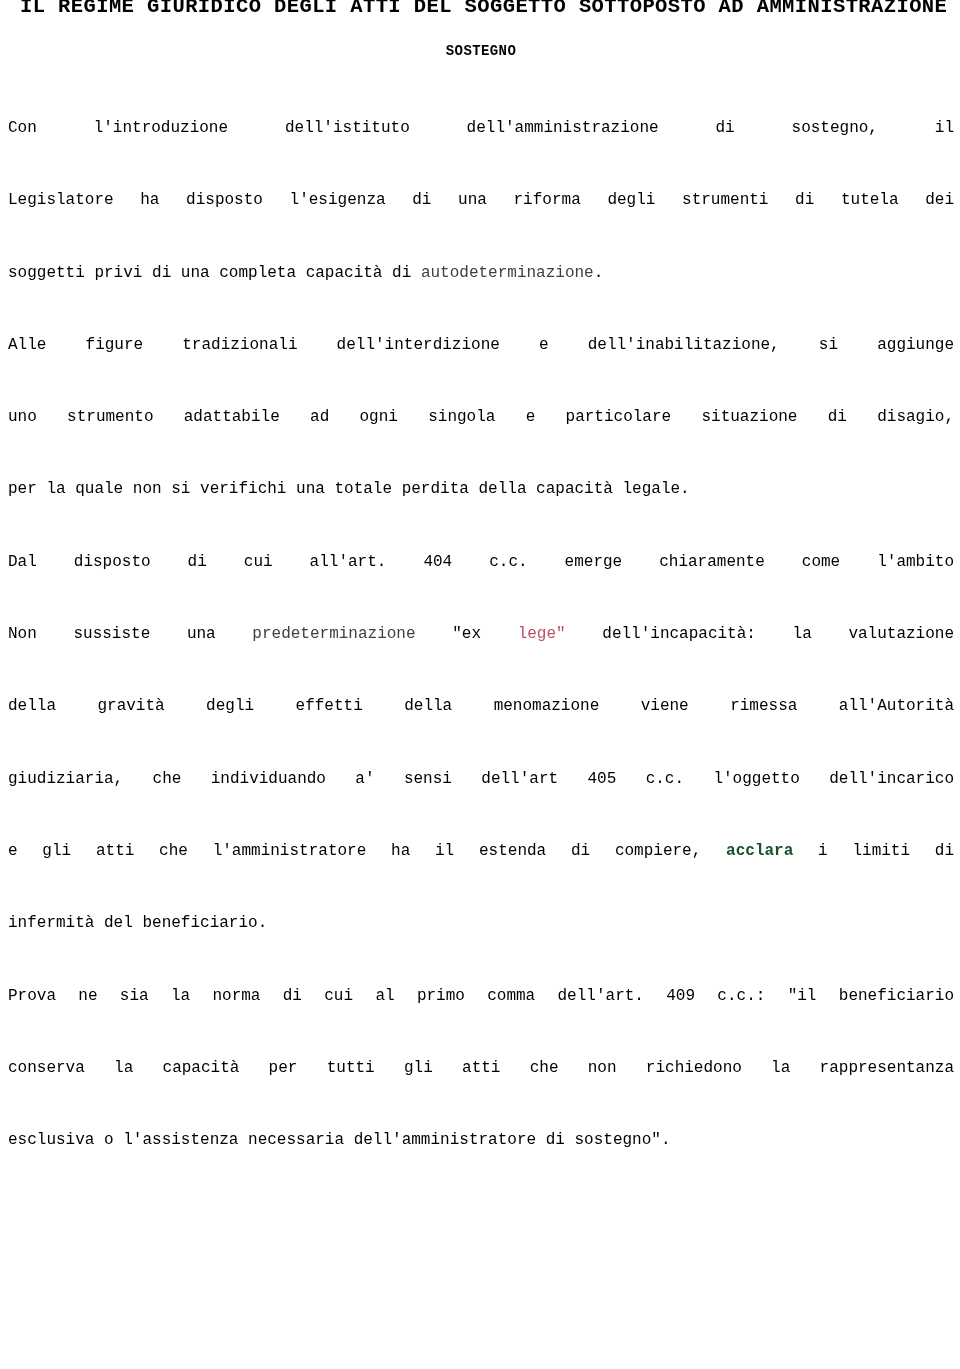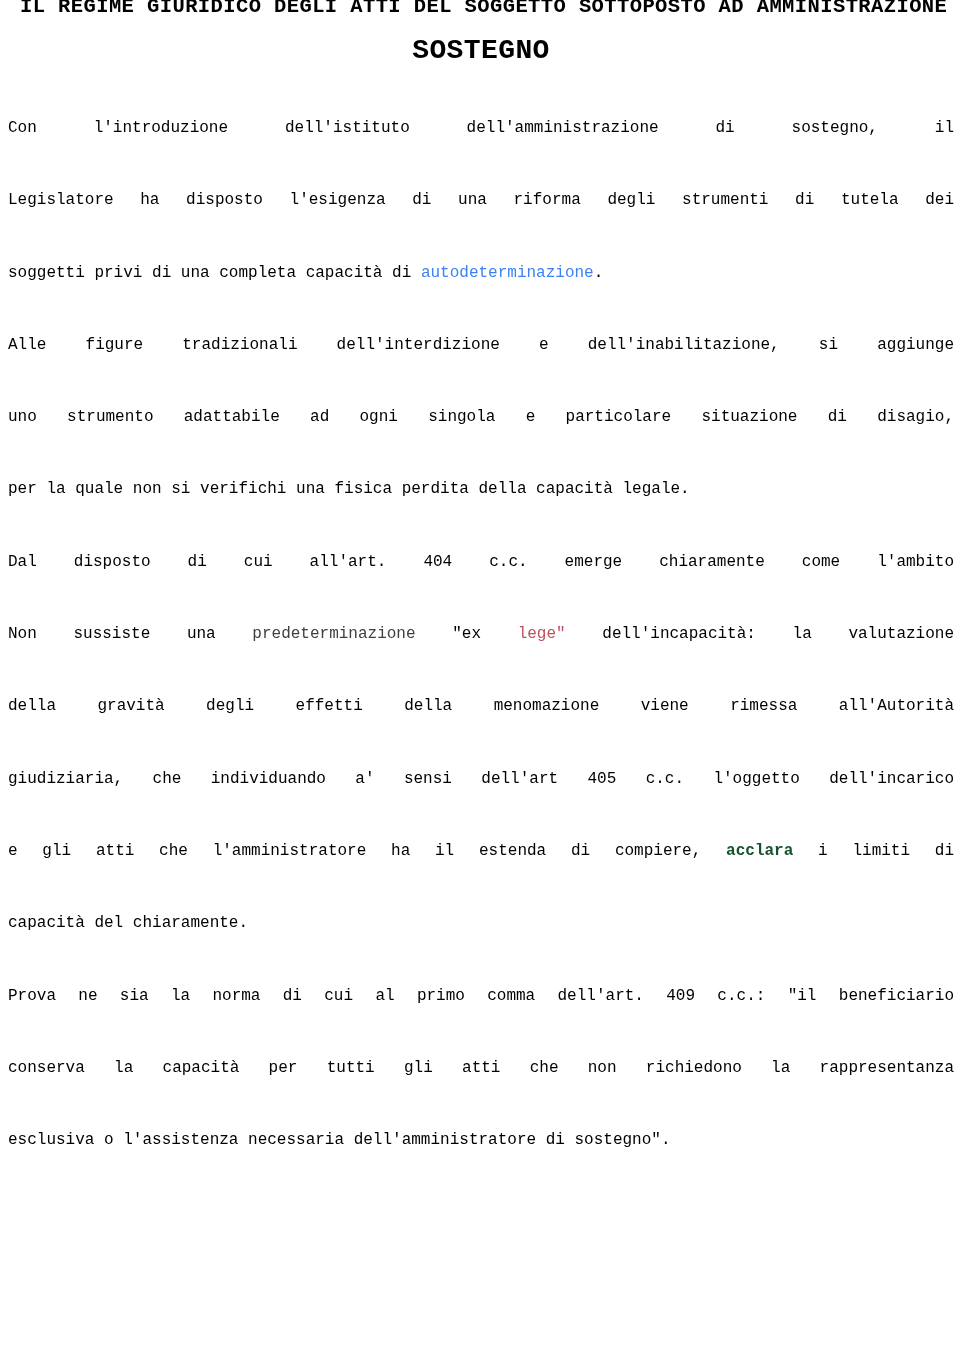--- a/index.html
+++ b/index.html
@@ -35,21 +35,21 @@
     letter-spacing: 0.4px;
     text-align: center;
     line-height: 30px;
     margin: 0;
     padding: 0 12px;
     white-space: nowrap;
     position: relative;
     top: -8px;
   }
   .doc-subtitle {
-    font-size: 28px;
+    font-size: 14px;
     font-weight: bold;
     letter-spacing: 0.4px;
     text-align: center;
     line-height: 30px;
     margin: 0;
     padding: 0;
     position: relative;
     top: 6px;
   }
 
@@ -79,28 +79,28 @@
 
   <div class="title-block">
     <h1 class="doc-title">IL REGIME GIURIDICO DEGLI ATTI DEL SOGGETTO SOTTOPOSTO AD AMMINISTRAZIONE DI</h1>
     <h2 class="doc-subtitle">SOSTEGNO</h2>
   </div>
 
   <div class="body-block" id="body-block">
 
   <p class="line"><span>Con   l'introduzione   dell'istituto   dell'amministrazione   di   sostegno,   il</span></p>
       <p class="line"><span>Legislatore ha disposto l'esigenza di una riforma degli strumenti di tutela dei</span></p>
-      <p class="line last"><span>soggetti privi di una completa capacità di </span><span class="hl" style="color: #3b82f6;">autodeterminazione</span><span>.</span></p>
+      <p class="line last"><span>soggetti privi di una completa capacità di </span><span class="hl" style="color: #404040;">autodeterminazione</span><span>.</span></p>
       <p class="line"><span>Alle figure tradizionali dell'interdizione e dell'inabilitazione, si aggiunge</span></p>
       <p class="line"><span>uno strumento adattabile ad ogni singola e particolare situazione di disagio,</span></p>
-      <p class="line last"><span>per la quale non si verifichi una fisica perdita della capacità legale.</span></p>
+      <p class="line last"><span>per la quale non si verifichi una totale perdita della capacità legale.</span></p>
       <p class="line"><span>Dal disposto di cui all'art. 404 c.c. emerge chiaramente come l'ambito</span></p>
       <p class="line"><span>Non sussiste una </span><span class="hl" style="color: #404040;">predeterminazione</span><span> "ex </span><span class="hl" style="color: rgb(191, 80, 96);">lege"</span><span> dell'incapacità: la valutazione</span></p>
       <p class="line"><span>della gravità degli effetti della menomazione viene rimessa all'Autorità</span></p>
       <p class="line"><span>giudiziaria, che individuando a' sensi dell'art 405 c.c. l'oggetto dell'incarico</span></p>
       <p class="line"><span>e gli atti che l'amministratore ha il estenda di compiere, </span><span class="hl" style="color: #14532d; font-weight: bold;">acclara</span><span> i limiti di</span></p>
-      <p class="line last"><span>capacità del chiaramente.</span></p>
+      <p class="line last"><span>infermità del beneficiario.</span></p>
       <p class="line"><span>Prova ne sia la norma di cui al primo comma dell'art. 409 c.c.: "il beneficiario</span></p>
       <p class="line"><span>conserva la capacità per tutti gli atti che non richiedono la rappresentanza</span></p>
       <p class="line last"><span>esclusiva o l'assistenza necessaria dell'amministratore di sostegno".</span></p>
     </div>
 
 </div>
 
 </body></html>

